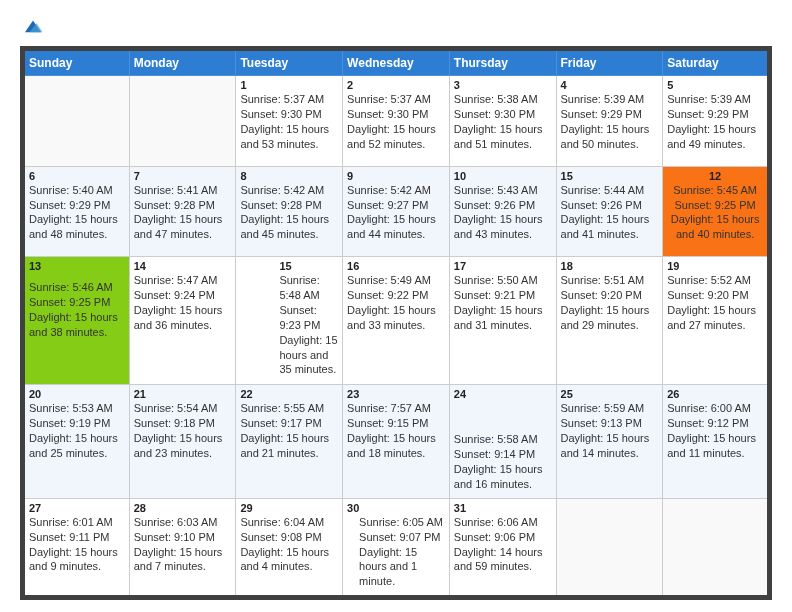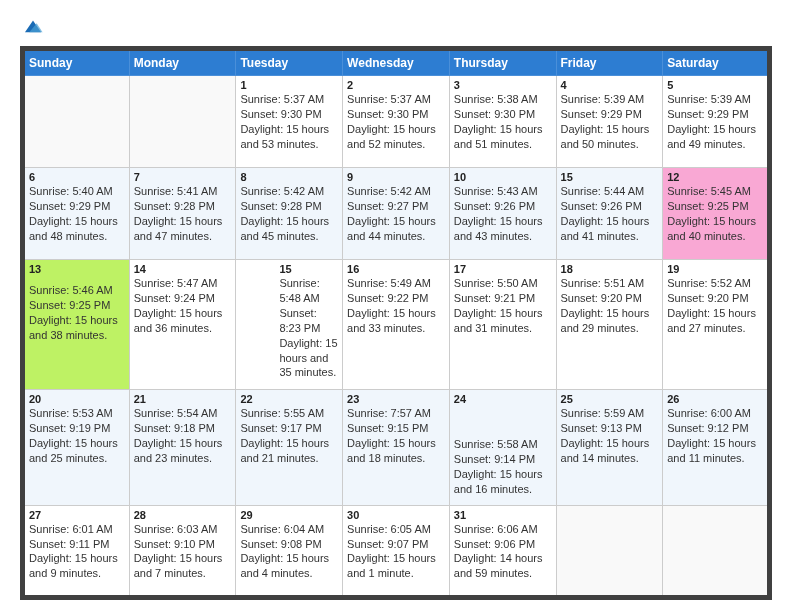--- a/index.html
+++ b/index.html
@@ -204,44 +204,44 @@
             <div class="day-info" style="white-space: pre-line;">Sunrise: 5:43 AM
 Sunset: 9:26 PM
 Daylight: 15 hours and 43 minutes.</div>
           </td>
           <td style="background-color: rgb(240, 246, 252);">
             <span class="day-number">15</span>
             <div class="day-info" style="white-space: pre-line;">Sunrise: 5:44 AM
 Sunset: 9:26 PM
 Daylight: 15 hours and 41 minutes.</div>
           </td>
-          <td style="background-color: #f9a8d4;">
+          <td style="background-color: #f97316; text-align: center;">
             <span class="day-number">12</span>
             <div class="day-info" style="white-space: pre-line;">Sunrise: 5:45 AM
 Sunset: 9:25 PM
 Daylight: 15 hours and 40 minutes.</div>
           </td>
         </tr>
         <tr>
-          <td style="background-color: #bef264;">
+          <td style="background-color: #84cc16;">
             <span class="day-number">13</span>
             <div class="day-info" style="white-space: pre-line; margin-top: 8px;">Sunrise: 5:46 AM
 Sunset: 9:25 PM
 Daylight: 15 hours and 38 minutes.</div>
           </td>
           <td style="background-color: rgb(255, 255, 255);">
             <span class="day-number">14</span>
             <div class="day-info" style="white-space: pre-line;">Sunrise: 5:47 AM
 Sunset: 9:24 PM
 Daylight: 15 hours and 36 minutes.</div>
           </td>
           <td style="background-color: rgb(255, 255, 255); padding-left: 43px;">
             <span class="day-number">15</span>
             <div class="day-info" style="white-space: pre-line;">Sunrise: 5:48 AM
-Sunset: 8:23 PM
+Sunset: 9:23 PM
 Daylight: 15 hours and 35 minutes.</div>
           </td>
           <td style="background-color: rgb(255, 255, 255);">
             <span class="day-number">16</span>
             <div class="day-info" style="white-space: pre-line;">Sunrise: 5:49 AM
 Sunset: 9:22 PM
 Daylight: 15 hours and 33 minutes.</div>
           </td>
           <td style="background-color: rgb(255, 255, 255);">
             <span class="day-number">17</span>
@@ -320,21 +320,21 @@
 Daylight: 15 hours and 7 minutes.</div>
           </td>
           <td style="background-color: rgb(255, 255, 255);">
             <span class="day-number">29</span>
             <div class="day-info" style="white-space: pre-line;">Sunrise: 6:04 AM
 Sunset: 9:08 PM
 Daylight: 15 hours and 4 minutes.</div>
           </td>
           <td style="background-color: rgb(255, 255, 255);">
             <span class="day-number">30</span>
-            <div class="day-info" style="white-space: pre-line;">Sunrise: 6:05 AM
+            <div class="day-info" style="white-space: pre-line; margin-left: 12px;">Sunrise: 6:05 AM
 Sunset: 9:07 PM
 Daylight: 15 hours and 1 minute.</div>
           </td>
           <td style="background-color: rgb(255, 255, 255);">
             <span class="day-number">31</span>
             <div class="day-info" style="white-space: pre-line;">Sunrise: 6:06 AM
 Sunset: 9:06 PM
 Daylight: 14 hours and 59 minutes.</div>
           </td>
           <td class="empty-cell"></td>

